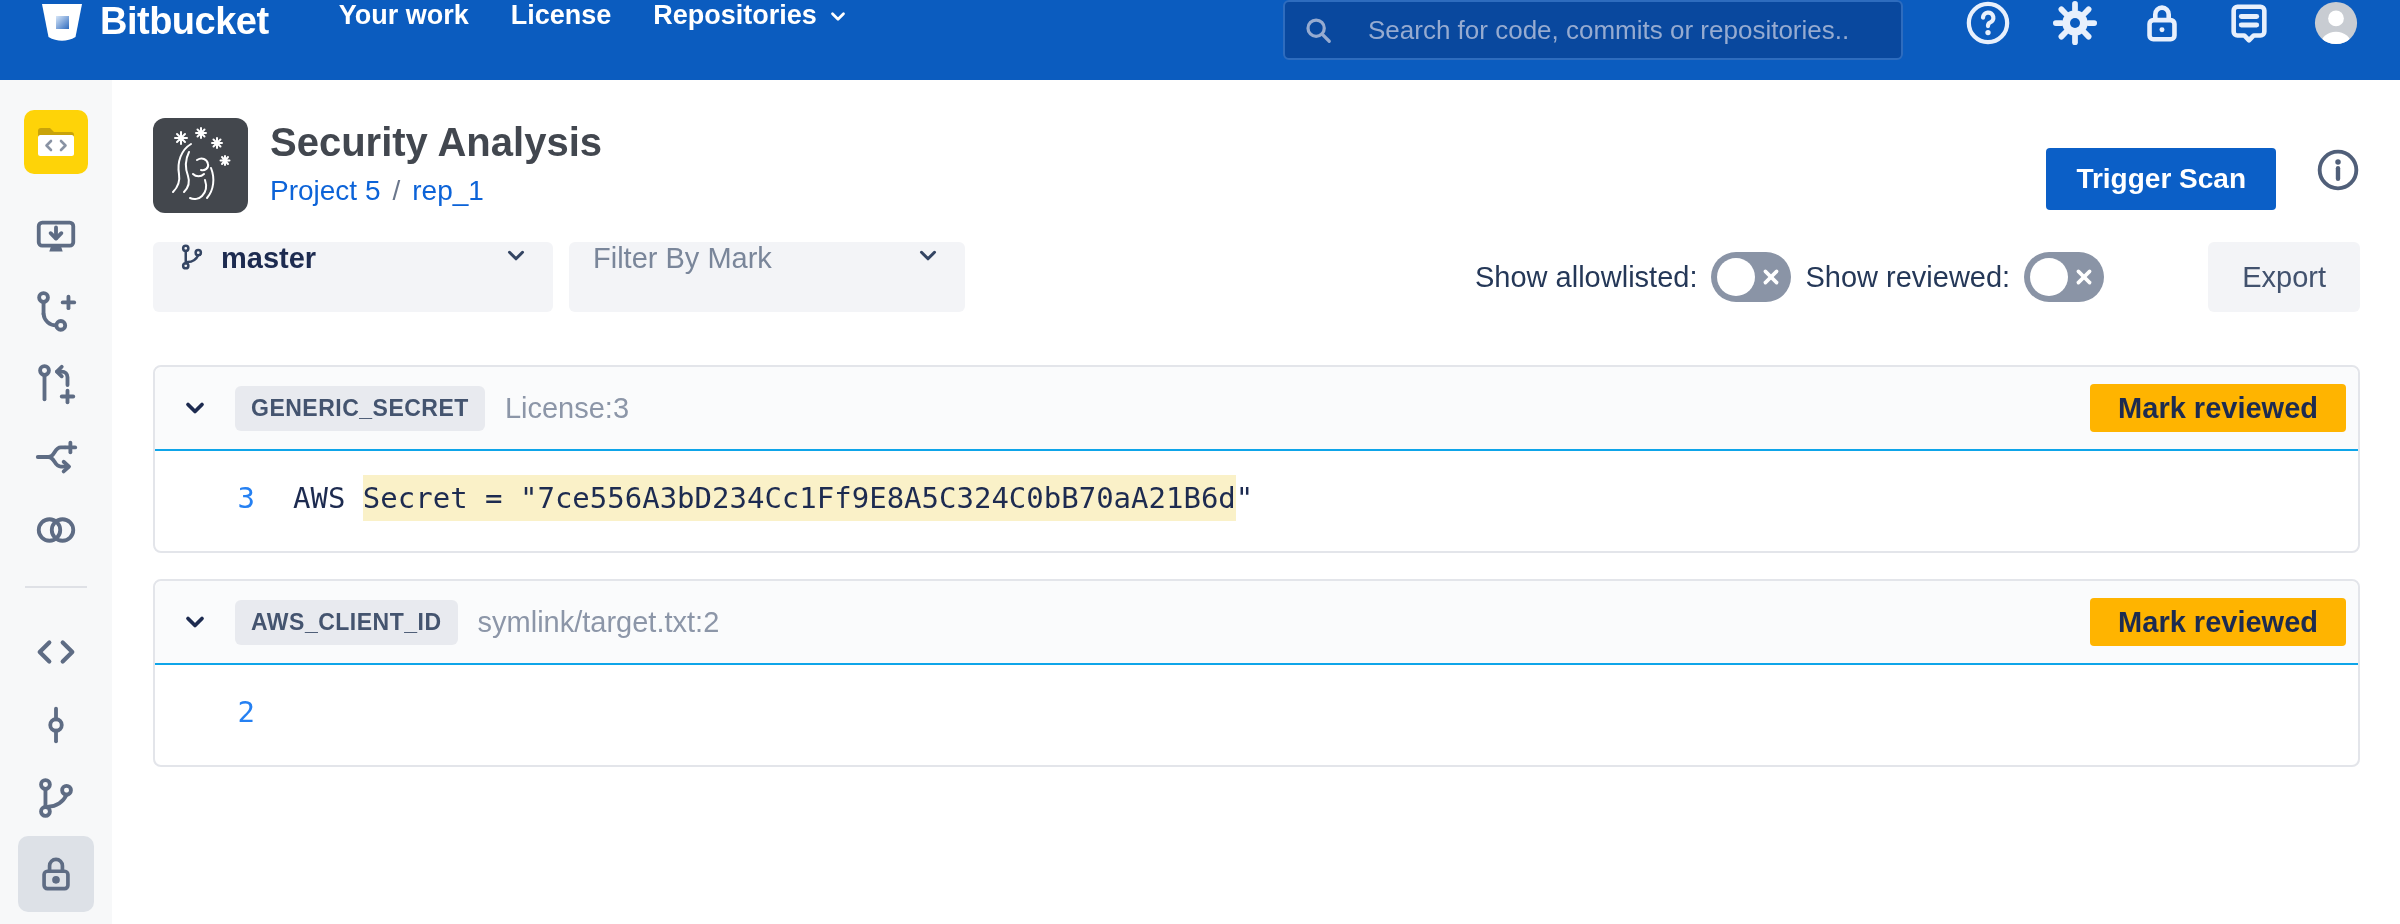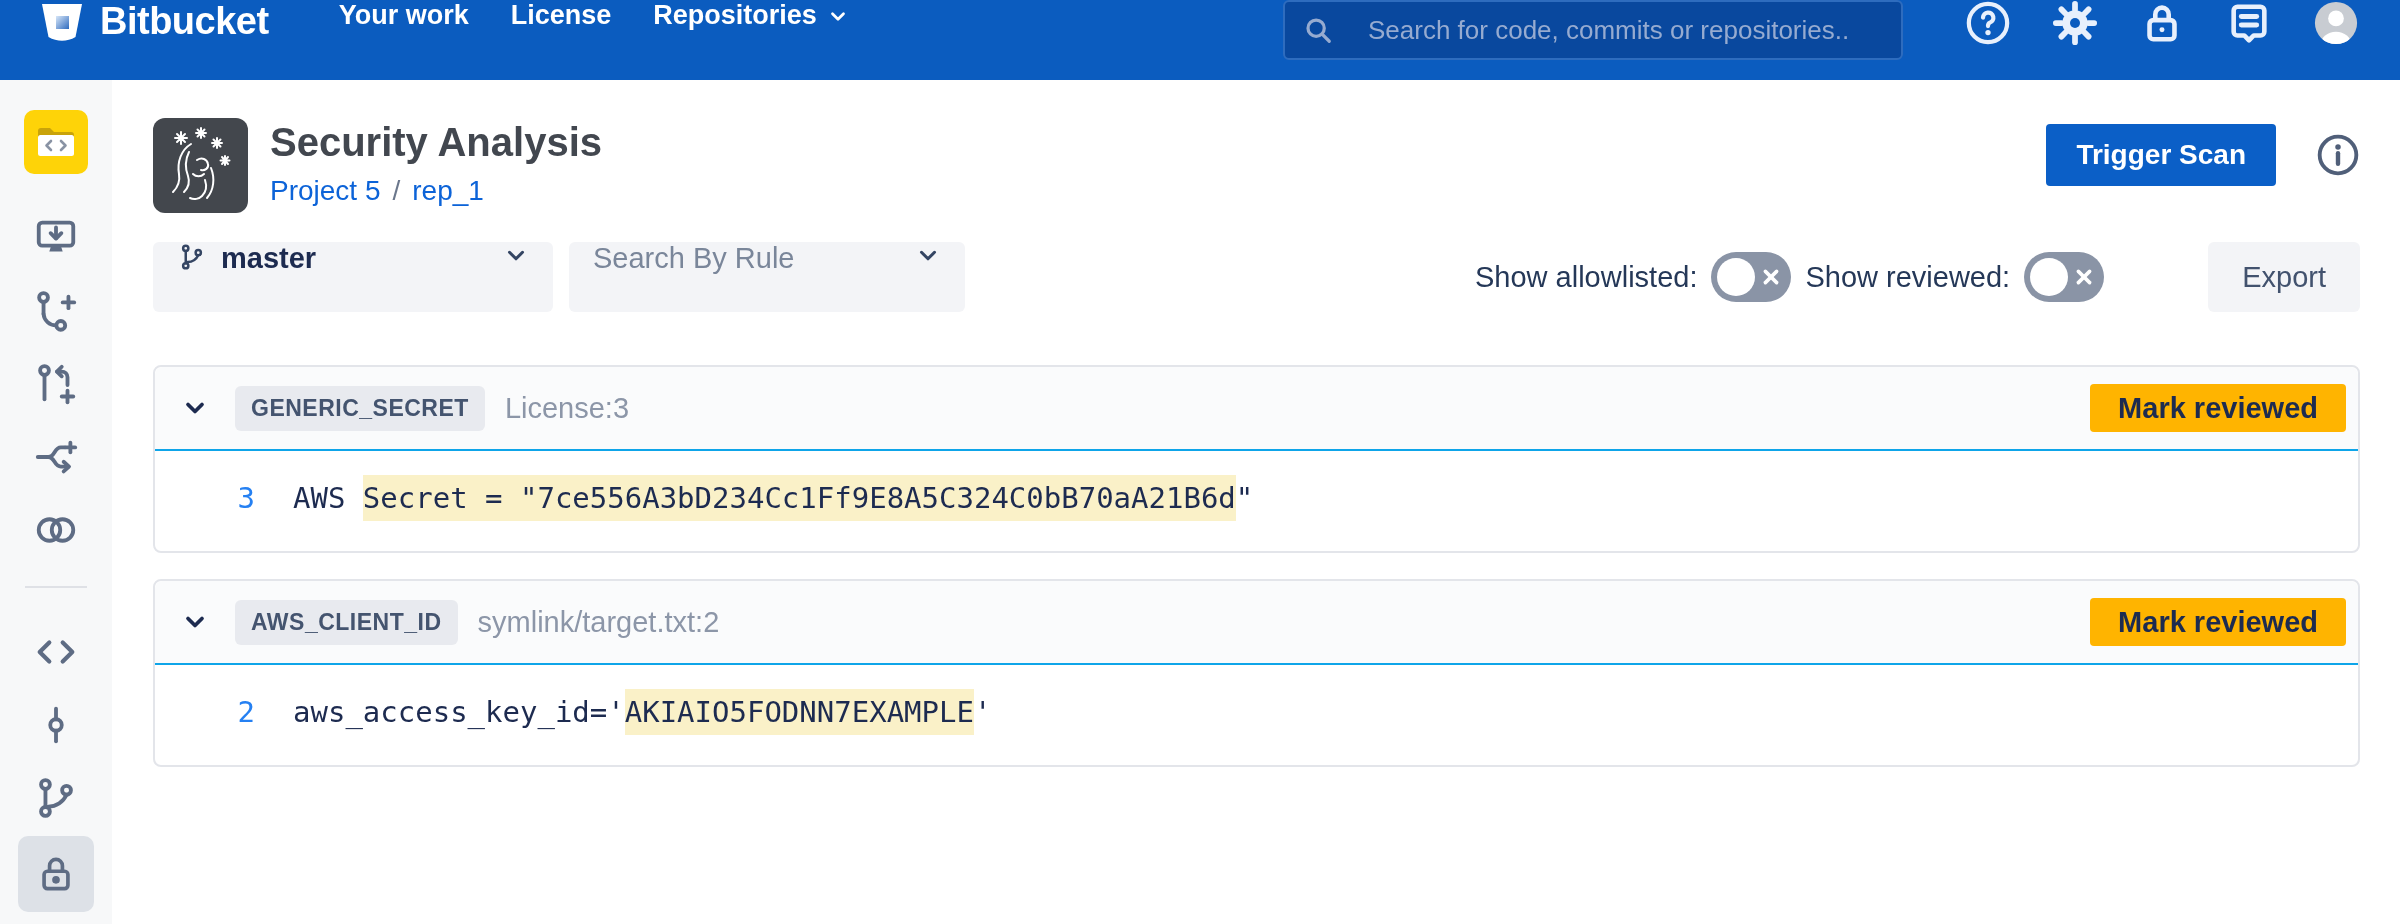--- a/index.html
+++ b/index.html
@@ -41,21 +41,21 @@
   
   .main { margin-left:112px; padding:38px 40px 0 41px; }
   .header-row { display:flex; align-items:flex-start; }
   .repo-art { width:95px; height:95px; border-radius:12px; background:#43474D;
               flex:none; display:flex; align-items:center; justify-content:center; }
   .title-block { margin-left:22px; }
   .page-title { font-size:40px; font-weight:bold; color:#42474F; margin-top:2px; }
   .breadcrumb { display:flex; align-items:center; gap:12px; margin-top:10px; font-size:28px; }
   .crumb-link { color:#0C63D8; cursor:pointer; }
   .crumb-sep { color:#6B778C; }
-  .header-actions { margin-left:auto; display:flex; align-items:center; gap:40px; margin-top:6px; }
+  .header-actions { margin-left:auto; display:flex; gap:40px; margin-top:30px; }
   .btn-primary { height:62px; padding:0 30px; background:#0B5FC7; border:none;
                  border-radius:4px; color:#fff; font-size:28px; font-weight:600;
                  font-family:"Liberation Sans",sans-serif; cursor:pointer; }
   .info-icon { width:44px; height:44px; color:#505F79; cursor:pointer; }
 
   
   .filter-row { display:flex; align-items:center; margin-top:29px; }
   .select { height:70px; background:#F3F4F7; border-radius:6px; display:flex;
             align-items:flex-start; padding:0 24px; cursor:pointer; }
   .select-branch { width:400px; }
@@ -317,21 +317,21 @@
         <circle cx="7" cy="19" r="2.1"></circle>
         <line x1="7" y1="7.1" x2="7" y2="16.9"></line>
         <path d="M17 10.6 a9.5 9.5 0 0 1 -8.5 5.4"></path>
       </svg>
       <span class="select-value">master</span>
       <svg class="chev" viewBox="0 0 24 24">
         <polyline points="6 9.5 12 15.5 18 9.5" fill="none" stroke="currentColor" stroke-width="2.8" stroke-linecap="round" stroke-linejoin="round"></polyline>
       </svg>
     </div>
     <div class="select select-rule">
-      <span class="select-placeholder">Search By Rule</span>
+      <span class="select-placeholder">Filter By Mark</span>
       <svg class="chev" viewBox="0 0 24 24">
         <polyline points="6 9.5 12 15.5 18 9.5" fill="none" stroke="currentColor" stroke-width="2.8" stroke-linecap="round" stroke-linejoin="round"></polyline>
       </svg>
     </div>
 
     <span class="toggle-label first-label">Show allowlisted:</span>
     <div class="toggle">
       <div class="knob"></div>
       <svg class="xmark" viewBox="0 0 16 16">
         <line x1="3" y1="3" x2="13" y2="13" stroke="currentColor" stroke-width="3.2" stroke-linecap="round"></line>
@@ -371,18 +371,17 @@
       <svg class="card-chev" viewBox="0 0 24 24">
         <polyline points="6 9 12 15 18 9" fill="none" stroke="currentColor" stroke-width="3.2" stroke-linecap="round" stroke-linejoin="round"></polyline>
       </svg>
       <span class="badge">AWS_CLIENT_ID</span>
       <span class="loc">symlink/target.txt:2</span>
       <button class="btn-yellow">Mark reviewed</button>
     </div>
     <div class="card-body">
       <div class="code-line">
         <span class="ln">2</span>
-        <span class="code"><span>aws_access_key_id='</span><span class="hl">AKIAIO5FODNN7EXAMPLE</span><span>'</span></span>
       </div>
     </div>
   </section>
 
 </main>
 
 </body></html>

